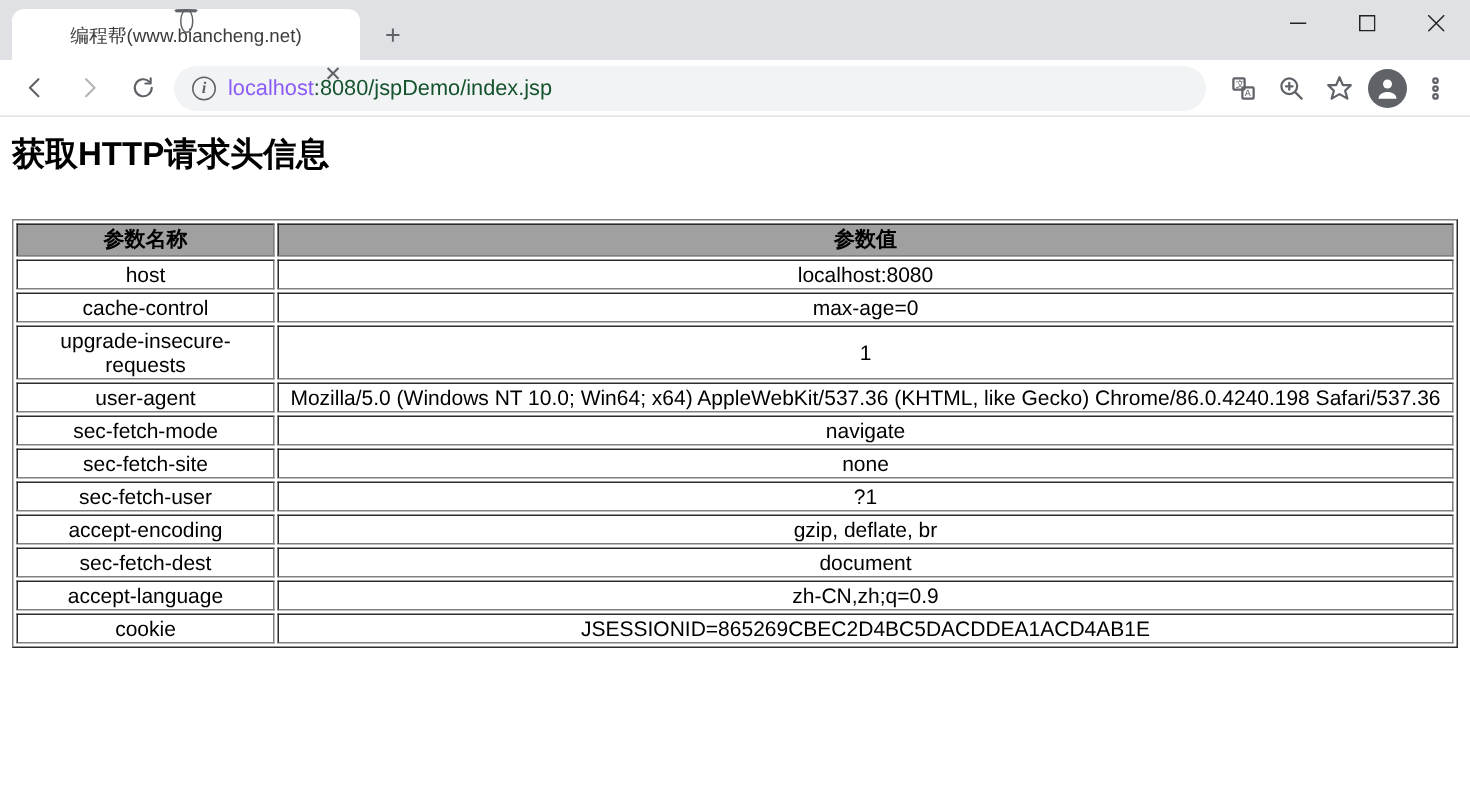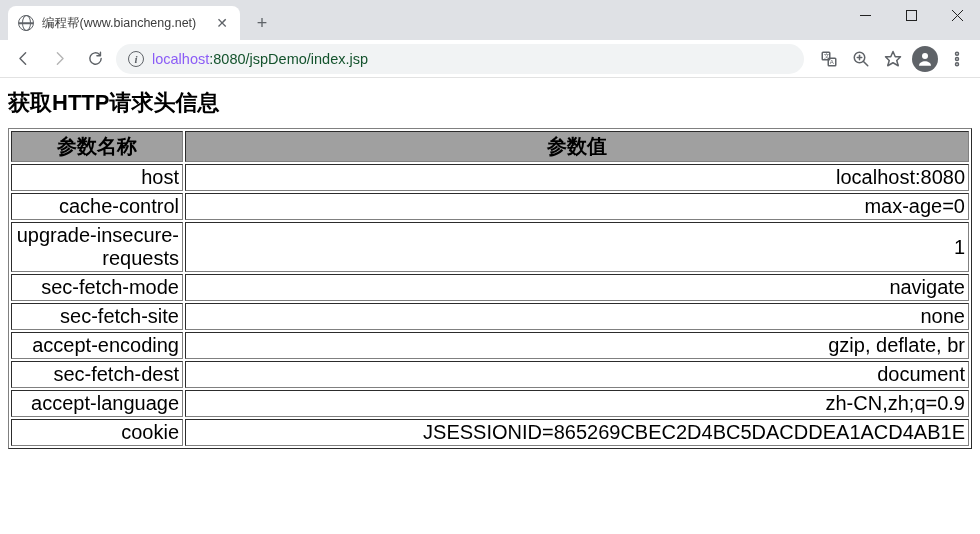--- a/index.html
+++ b/index.html
@@ -1,19 +1,19 @@
 <!DOCTYPE html>
 <html><head>
 <meta charset="utf-8">
 <style>
   * { margin:0; padding:0; box-sizing:border-box; }
   html,body { width:980px; height:534px; font-family:"Segoe UI",Arial,sans-serif; background:#fff; overflow:hidden;}
   
   .titlebar { height:40px; background:#dfe1e5; display:flex; align-items:flex-end; position:relative;}
-  .tab { position:relative; margin-left:8px; height:34px; background:#fff; border-top-left-radius:8px; border-top-right-radius:8px; display:flex; align-items:center; padding:0 10px 0 10px; min-width:232px; gap:8px; font-size:12.5px; color:#3c3c3c;}
+  .tab { position:relative; margin-left:8px; height:34px; background:#fff; border-top-left-radius:8px; border-top-right-radius:8px; display:flex; align-items:center; padding:0 10px 0 10px; min-width:232px; gap:8px; font-size:12.5px; color:#3c3c3c;flex-direction:column;}
   .tab .favicon { width:16px; height:16px; border-radius:50%; border:1.5px solid #5f6368; position:relative; display:flex; align-items:center; justify-content:center;}
   .tab .favicon::before{content:"";position:absolute;width:100%;height:1.5px;background:#5f6368;top:50%;left:0;transform:translateY(-50%);}
   .tab .favicon::after{content:"";position:absolute;width:7px;height:14px;border:1.5px solid #5f6368;border-radius:50%;top:-1px;left:3px;}
   .tab .tclose{ margin-left:auto; width:16px;height:16px;display:flex;align-items:center;justify-content:center;color:#5f6368;font-size:14px;}
   .newtab { width:28px;height:28px; margin-left:8px; margin-bottom:3px; border-radius:50%; display:flex; align-items:center; justify-content:center; color:#5f6368; font-size:18px;}
   .winbtns { position:absolute; right:0; top:0; height:30px; display:flex;}
   .winbtns div{ width:46px; height:30px; display:flex;align-items:center;justify-content:center; color:#222;}
   .winbtns svg{width:11px;height:11px;stroke:#222;stroke-width:1;fill:none;}
   
   .toolbar { height:38px; background:#fff; border-bottom:1px solid #e2e2e2; display:flex; align-items:center; padding:0 8px; gap:6px;}
@@ -23,23 +23,23 @@
   .omnibox { flex:1; height:30px; background:#f1f3f4; border-radius:15px; display:flex; align-items:center; padding:0 12px; gap:8px; color:#202124; font-size:14.5px;}
   .omnibox .info{width:16px;height:16px;border:1.5px solid #5f6368;border-radius:50%;display:flex;align-items:center;justify-content:center;font-size:11px;color:#5f6368;font-family:Georgia,serif;font-style:italic;font-weight:bold;}
   .omnibox .host{color:#8b5cf6;}
   .omnibox .path{color:#14532d;}
   .rightbtns{display:flex;align-items:center;gap:2px;margin-left:4px;}
   .rightbtns .tbtn svg{width:18px;height:18px;}
   .avatar{width:26px;height:26px;background:#5f6368;border-radius:50%;display:flex;align-items:center;justify-content:center;}
   .avatar svg{fill:#fff;stroke:none;width:18px;height:18px;}
   
   .page{padding:10px 8px 8px 8px;}
-  h2.pagetitle{font-size:22px;font-weight:bold;color:#000;margin-bottom:10px;font-family:Arial,"Microsoft YaHei",sans-serif;}
-  table.http{width:100%;border-collapse:separate;border-spacing:2px;border:1px outset #808080;background:#fff;font-size:20px;font-family:Arial,sans-serif;}
-  table.http th,table.http td{border:1px inset #808080;padding:1px 3px;text-align:right;vertical-align:middle;}
+  h2.pagetitle{font-size:22px;font-weight:bold;color:#000;margin-bottom:28px;font-family:Arial,"Microsoft YaHei",sans-serif;}
+  table.http{width:100%;border-collapse:separate;border-spacing:2px;border:1px outset #808080;background:#fff;font-size:14px;font-family:Arial,sans-serif;}
+  table.http th,table.http td{border:1px inset #808080;padding:1px 3px;text-align:center;vertical-align:middle;}
   table.http th{background:#a0a0a0;color:#000;font-weight:bold;text-align:center;}
   table.http td:first-child{width:172px;}
 </style>
 </head>
 <body>
 
 <div class="titlebar">
   <div class="tab">
     <span class="favicon"></span>
     <span>编程帮(www.biancheng.net)</span>
@@ -145,26 +145,34 @@
         </tr>
         <tr>
           <td>cache-control</td>
           <td>max-age=0</td>
         </tr>
         <tr>
           <td>upgrade-insecure-requests</td>
           <td>1</td>
         </tr>
         <tr>
+          <td>user-agent</td>
+          <td>Mozilla/5.0 (Windows NT 10.0; Win64; x64) AppleWebKit/537.36 (KHTML, like Gecko) Chrome/86.0.4240.198 Safari/537.36</td>
+        </tr>
+        <tr>
           <td>sec-fetch-mode</td>
           <td>navigate</td>
         </tr>
         <tr>
           <td>sec-fetch-site</td>
           <td>none</td>
+        </tr>
+        <tr>
+          <td>sec-fetch-user</td>
+          <td>?1</td>
         </tr>
         <tr>
           <td>accept-encoding</td>
           <td>gzip, deflate, br</td>
         </tr>
         <tr>
           <td>sec-fetch-dest</td>
           <td>document</td>
         </tr>
         <tr>

